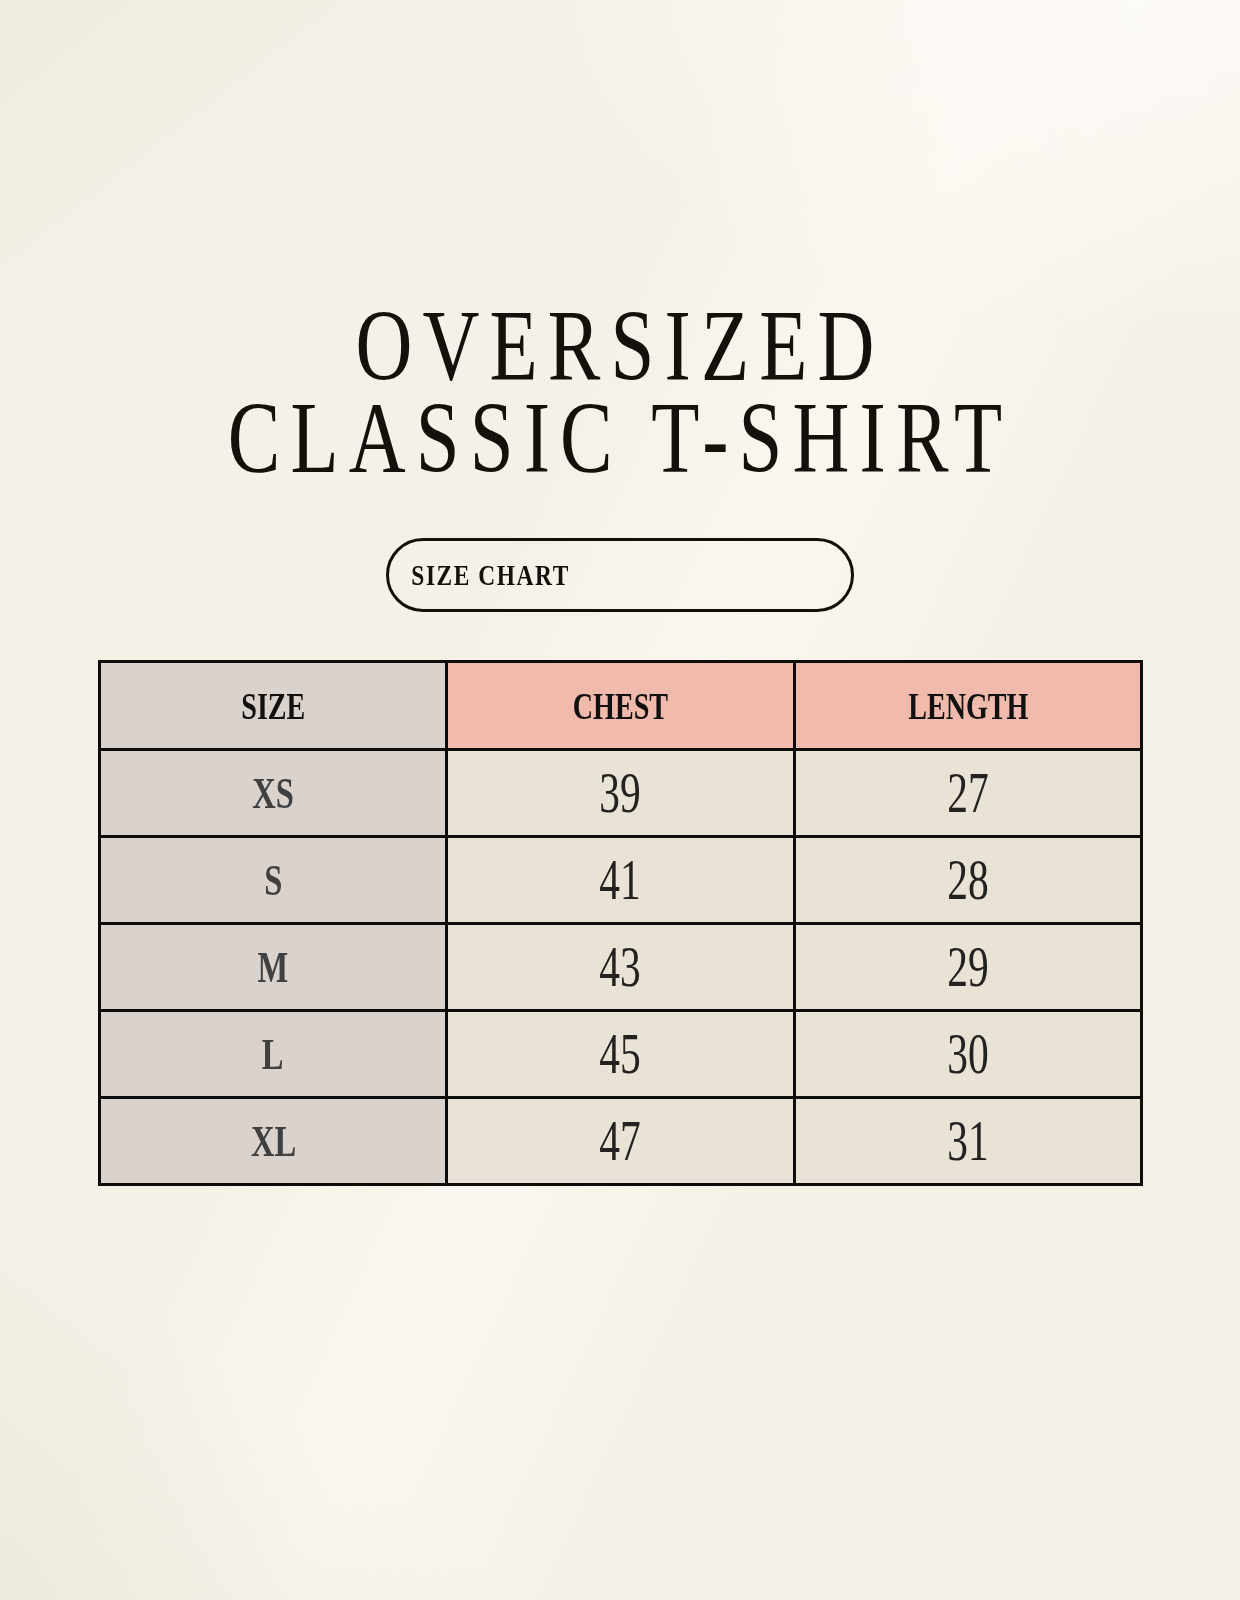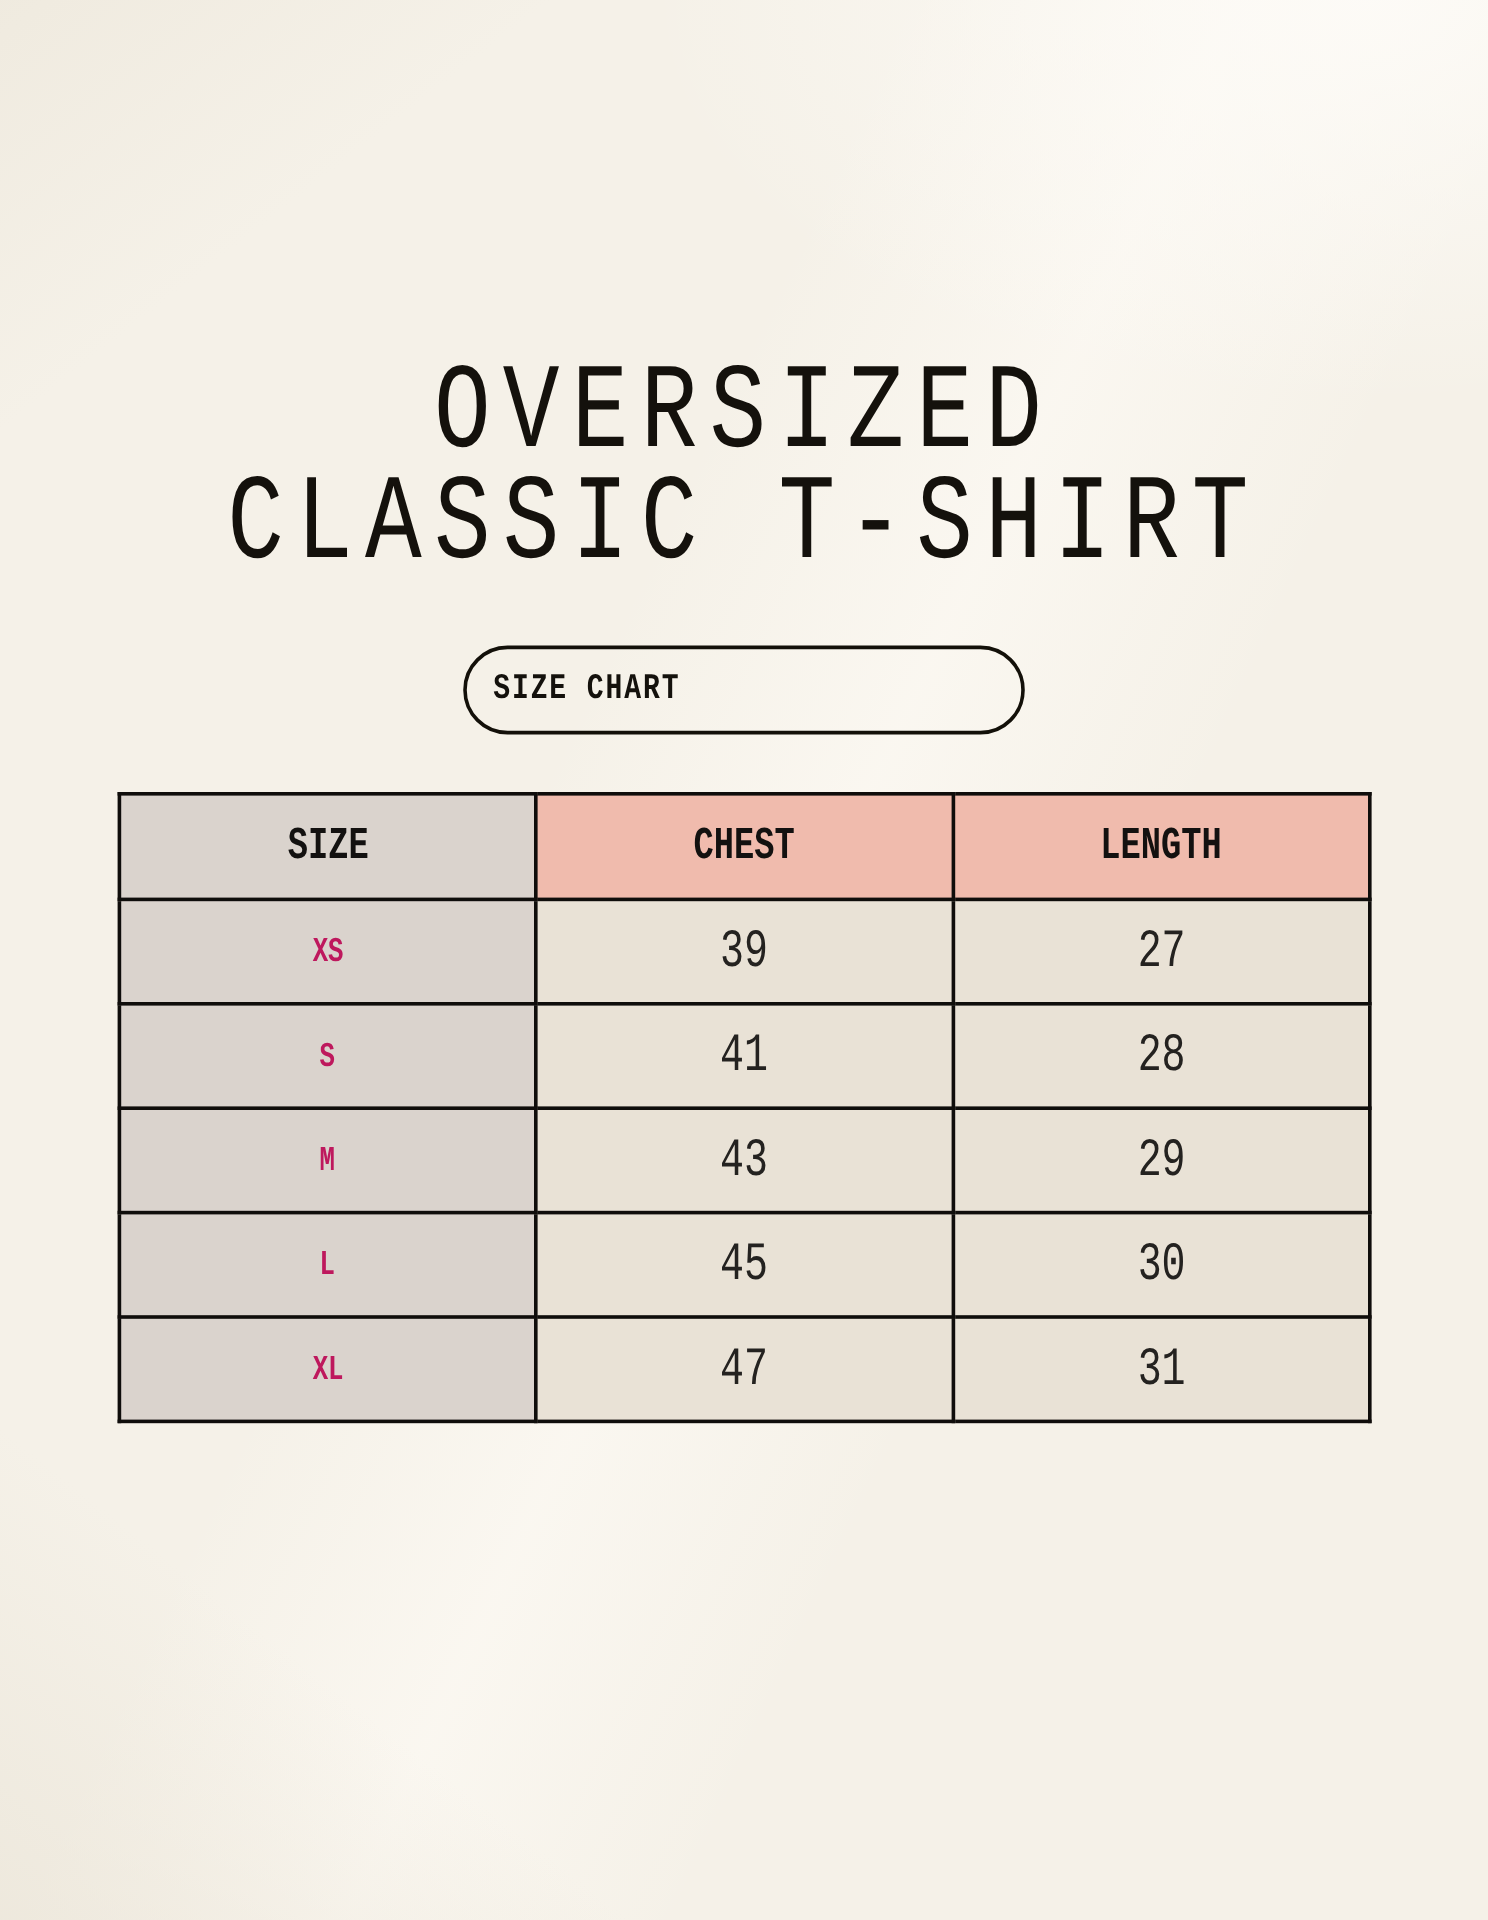--- a/index.html
+++ b/index.html
@@ -1,21 +1,21 @@
 <!DOCTYPE html>
 <html><head>
 <meta charset="utf-8">
 <style>
   html, body { margin: 0; padding: 0; }
   .page {
     position: relative;
     width: 1240px;
     height: 1600px;
     overflow: hidden;
-    font-family: Liberation Mono, monospace;
+    font-family: Liberation Serif, serif;
     color: #14110c;
     background:
       linear-gradient(38deg, rgba(234,228,215,0.65) 0%, rgba(234,228,215,0) 16%),
       linear-gradient(142deg, rgba(235,229,216,0.55) 0%, rgba(235,229,216,0) 14%),
       radial-gradient(1000px 560px at 92% 0%, rgba(253,251,247,0.95) 0%, rgba(253,251,247,0) 60%),
       linear-gradient(115deg, rgba(252,249,243,0) 38%, rgba(252,249,243,0.75) 52%, rgba(252,249,243,0) 66%),
       #f5f1e8;
   }
   .title {
     position: absolute;
@@ -69,22 +69,22 @@
     text-align: center;
     vertical-align: middle;
     padding: 0;
   }
   .size-table thead tr { height: 88px; }
   .size-table tbody tr { height: 87px; }
   .c-size  { background: #dad3cd; }
   .c-pink  { background: #f0bbad; }
   .c-beige { background: #e9e2d6; }
   .hdr  { font-size: 38px; font-weight: 700; color: #131110; }
-  .lab  { font-size: 29px; font-weight: 700; color: #be185d; }
-  .val  { font-size: 45px; font-weight: 400; color: #242220; }
+  .lab  { font-size: 44px; font-weight: 700; color: #404040; }
+  .val  { font-size: 56px; font-weight: 400; color: #242220; }
   .ct   { display: inline-block; transform: scaleX(0.74); white-space: nowrap; }
   .footnote {
     position: absolute;
     top: 1276px;
     right: 105px;
     font-size: 20px;
     font-weight: 700;
     letter-spacing: 1.2px;
     color: #131009;
     white-space: nowrap;

